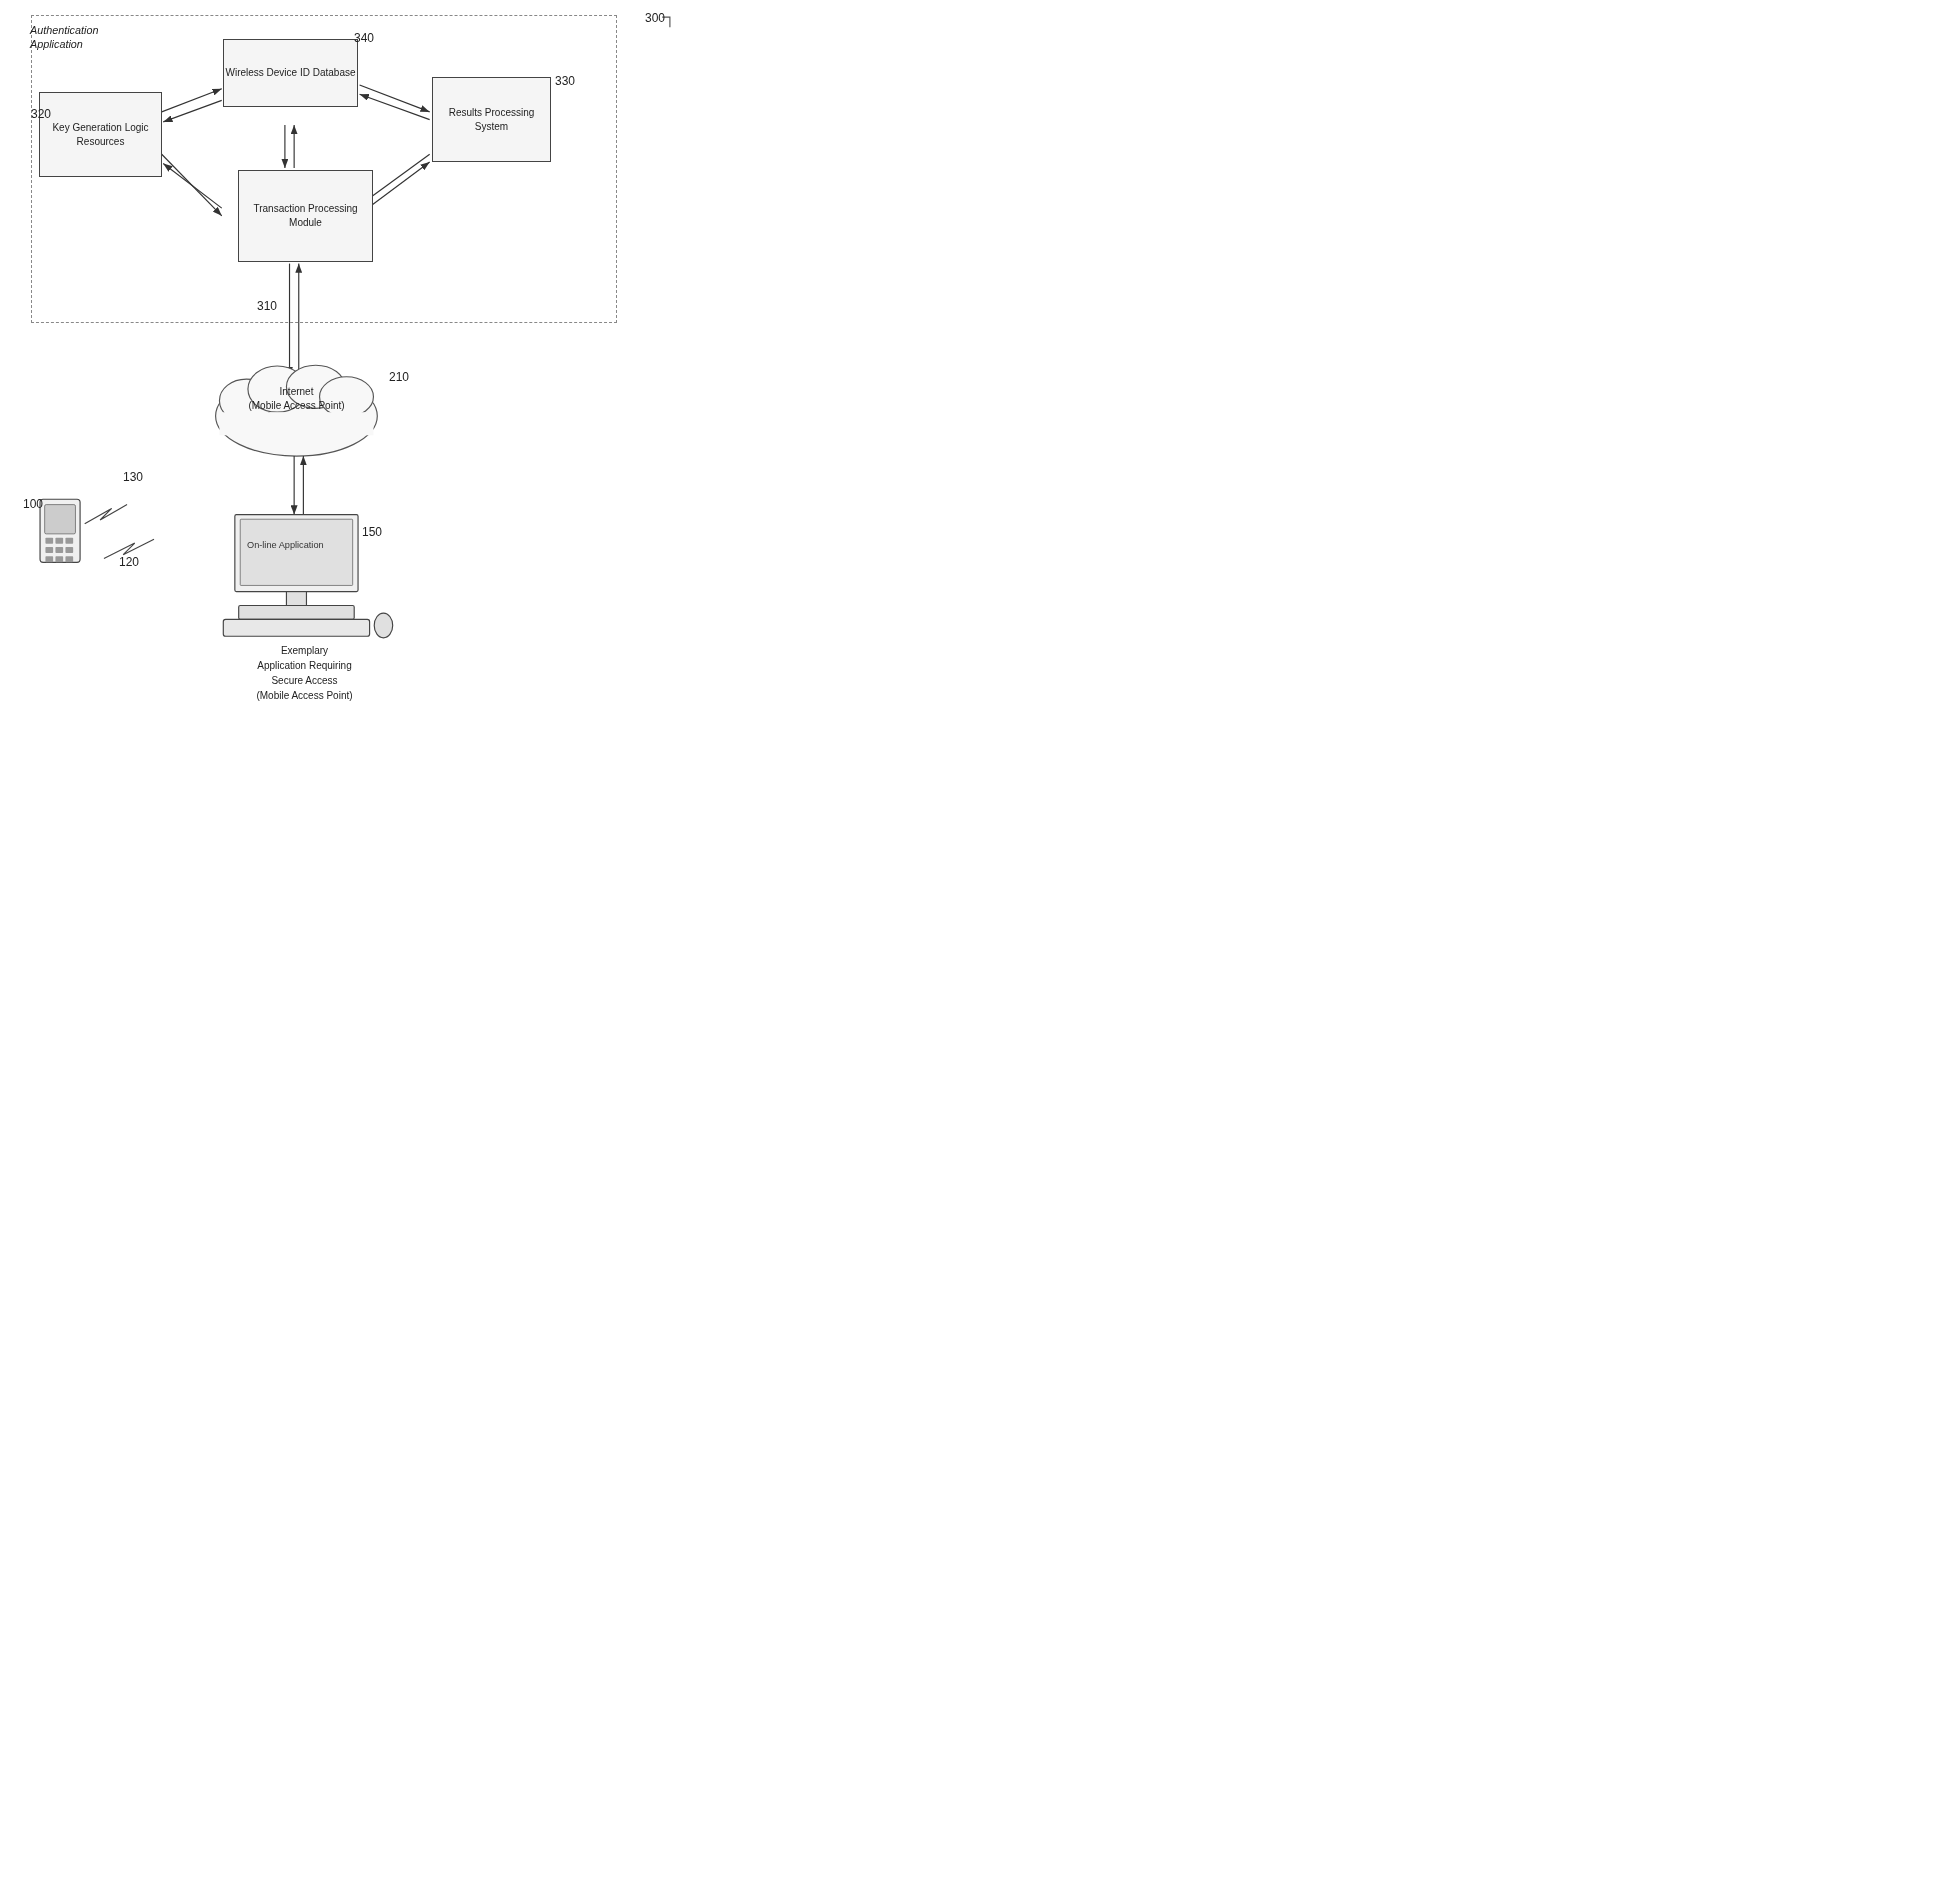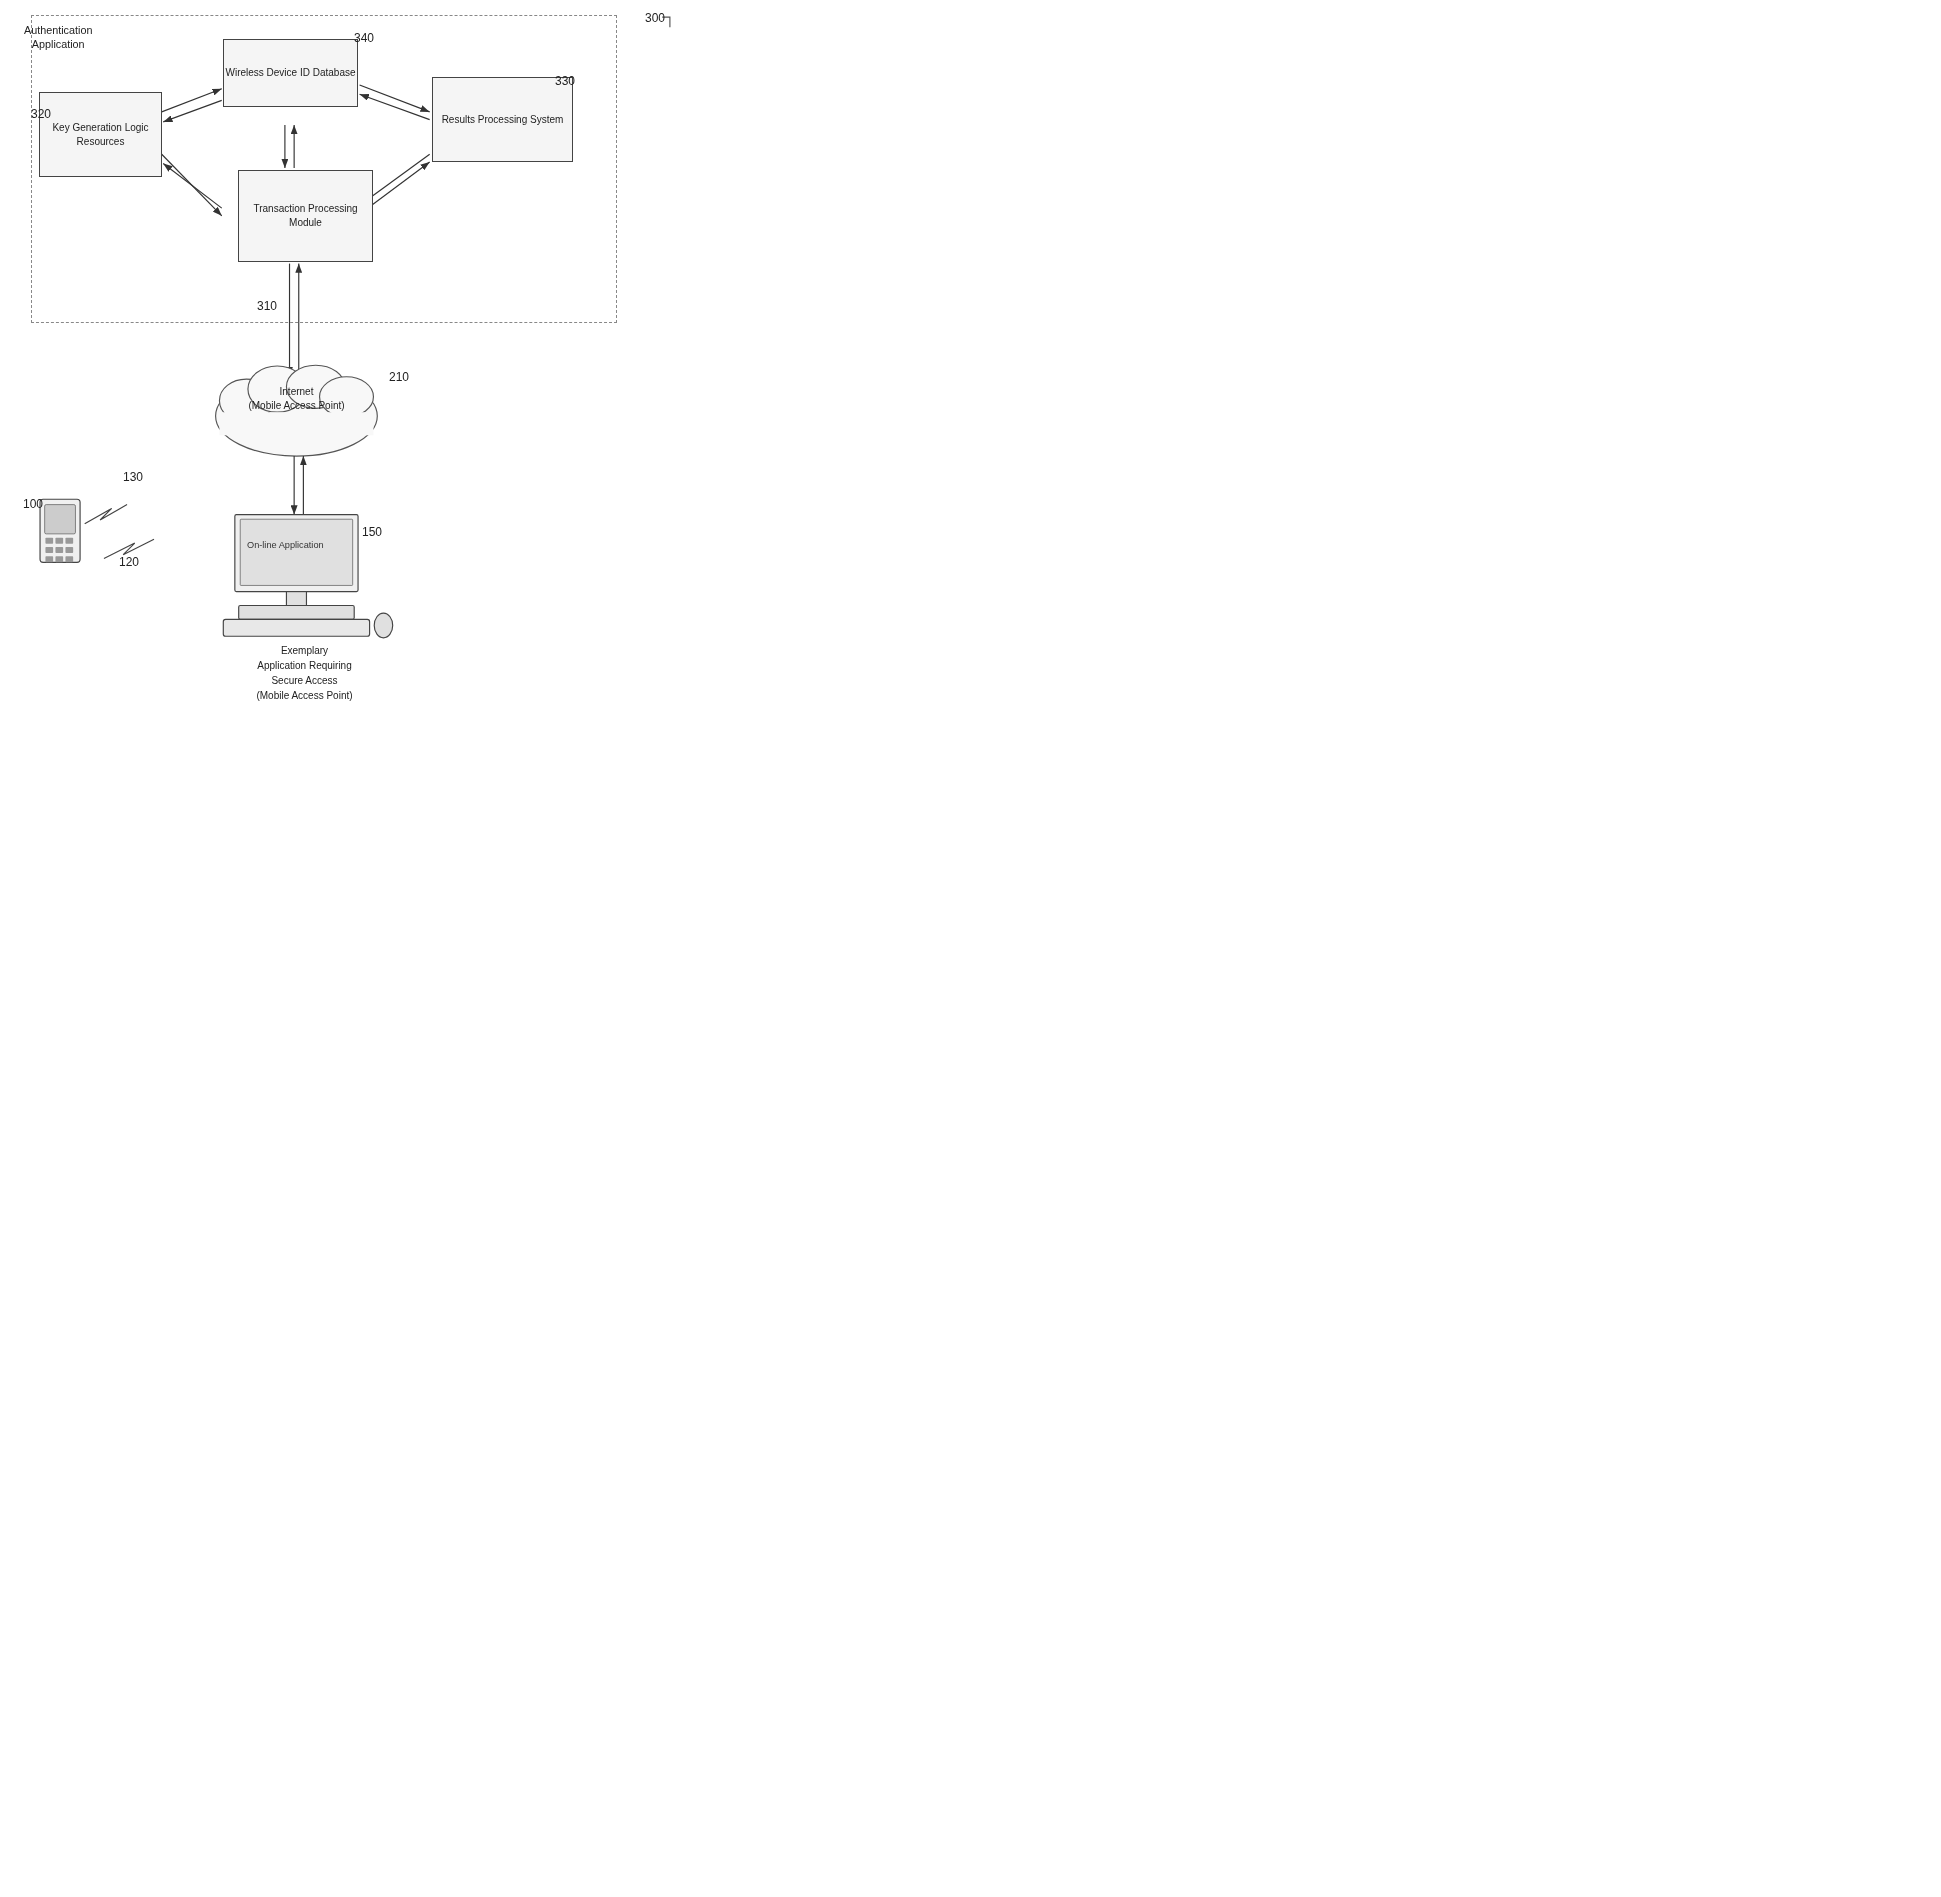--- a/index.html
+++ b/index.html
@@ -25,25 +25,25 @@
       left: 31px;
       width: 586px;
       height: 308px;
       border: 1.5px dashed #888;
       background: transparent;
     }
 
     .auth-app-label {
       position: absolute;
       top: 23px;
-      left: 24px;
+      left: 30px;
       font-size: 10.8px;
+      font-style: italic;
       color: #222;
       line-height: 1.3;
-      text-align: center;
     }
 
     
     .ref-300 {
       position: absolute;
       top: 10.8px;
       right: 28px;
       font-size: 10.8px;
       color: #222;
     }
@@ -75,21 +75,21 @@
       top: 39px;
       left: 223px;
       width: 135px;
       height: 68px;
     }
 
     
     .box-results {
       top: 77px;
       left: 432px;
-      width: 141px;
+      width: 119px;
       height: 85px;
     }
 
     
     .box-transaction {
       top: 170px;
       left: 238px;
       width: 135px;
       height: 92px;
     }

